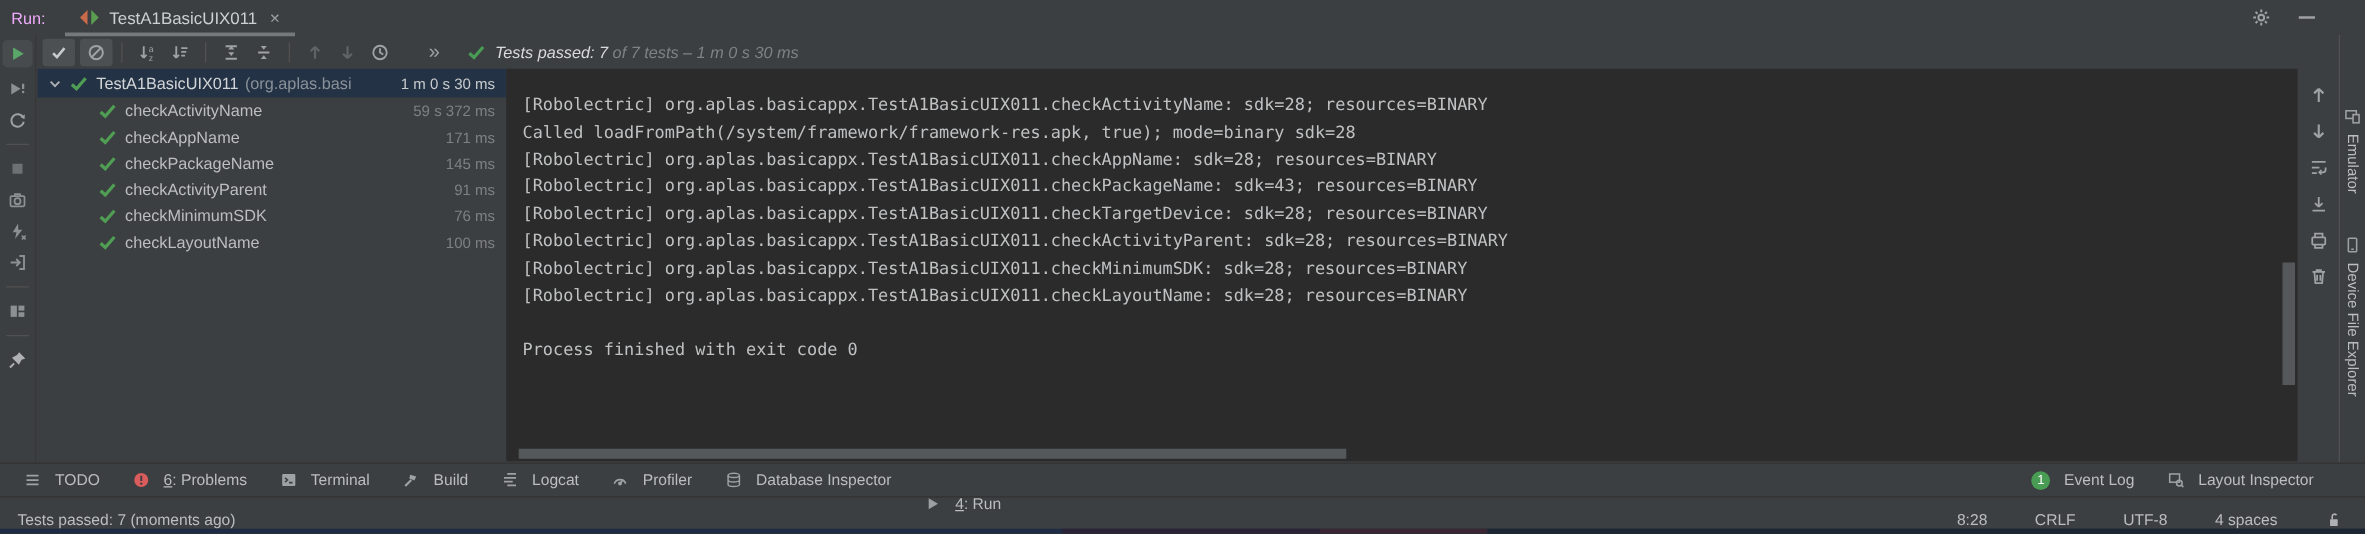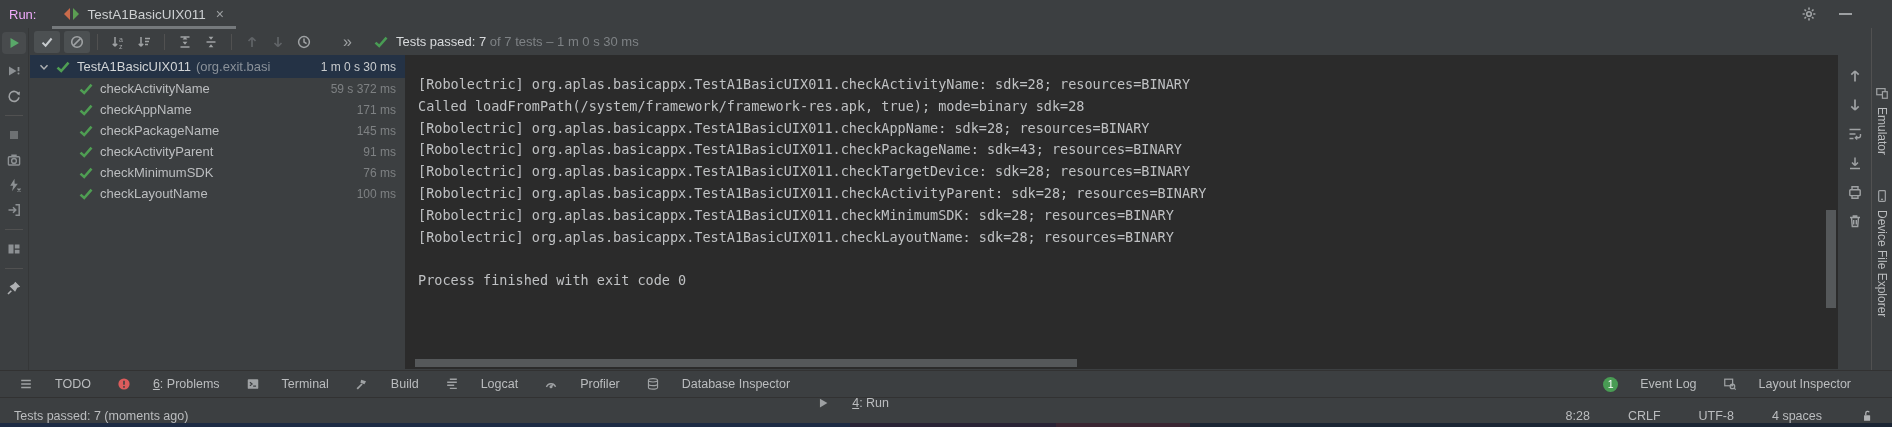--- a/index.html
+++ b/index.html
@@ -34,21 +34,21 @@
 
   
   .test-toolbar { position:absolute; left:30px; top:28px; right:0; height:27px;
                   display:flex; align-items:center; }
   .tbtn { width:26px; height:22px; display:flex; align-items:center; justify-content:center;
           border-radius:3px; }
   .tbtn.toggled { background:#4C5052; }
   .tsep { width:1px; height:16px; background:#515151; margin:0 7px; }
   .tspace { width:4px; }
   .overflow-chevrons { color:#9DA0A2; font-size:16px; margin-left:26px; letter-spacing:-1px; }
-  .run-summary { display:flex; gap:7px; margin-left:22px; }
+  .run-summary { display:flex; gap:7px; margin-left:22px;font-style:italic; }
   .run-summary .strong { color:#D8DADC; }
   .run-summary .rest { color:#7E8285; }
 
   
   .left-strip { position:absolute; left:0; top:28px; bottom:57px; width:29px;
                 border-right:1px solid #353738;
                 display:flex; flex-direction:column; align-items:center; padding-top:4px; }
   .left-strip > * { margin-bottom:9px; }
   .runbtn { width:24px; height:22px; background:#484B4D; border-radius:4px;
             display:flex; align-items:center; justify-content:center; }
@@ -84,21 +84,21 @@
                 border-left:1px solid #515151;
                 display:flex; flex-direction:column; align-items:center; padding-top:58px; gap:34px; }
   .vtab { display:flex; flex-direction:column; align-items:center; gap:7px; cursor:default; }
   .vtab-label { writing-mode:vertical-rl; font-size:12px; color:#BBBDBF; white-space:nowrap; }
   .ic14 { width:14px; height:14px; color:#9FA2A4; }
 
   
   .bottom-bar { position:absolute; left:0; right:0; top:370px; height:27px;
                 border-top:1px solid #323232;
                 display:flex; align-items:stretch; font-size:12.5px; padding-left:6px; }
-  .bb-item { display:flex; align-items:center; gap:22px; padding:0 13px; color:#BBBDBF; cursor:default; }
+  .bb-item { display:flex; align-items:center; gap:11px; padding:0 13px; color:#BBBDBF; cursor:default; }
   .bb-item.selected { background:#0f172a;margin-top:32px; }
   .mnemonic { text-decoration:underline; }
   .bb-right { margin-left:auto; display:flex; align-items:stretch; padding-right:28px; }
   .badge { width:15px; height:15px; border-radius:50%; background:#499C54; color:#fff;
            font-size:10.5px; display:flex; align-items:center; justify-content:center; }
 
   
   .status-bar { position:absolute; left:0; right:0; top:397px; height:26px;
                 border-top:1px solid #323232;
                 display:flex; align-items:flex-end; font-size:12.5px; padding:0 14px; }
@@ -249,21 +249,21 @@
 
   <div class="tree">
     <div class="tree-row root">
       <svg class="chev" viewBox="0 0 16 16" fill="none" stroke="currentColor" stroke-width="1.7">
           <path d="M4 6l4 4.2L12 6"></path>
         </svg>
       <svg class="ic" viewBox="0 0 16 16" fill="none" stroke="#4F9E53" stroke-width="2.6">
           <path d="M2.5 8.6L6.2 12l7.3-8.4"></path>
         </svg>
       <span class="tree-name">TestA1BasicUIX011</span>
-      <span class="tree-pkg">(org.exit.basi</span>
+      <span class="tree-pkg">(org.aplas.basi</span>
       <span class="tree-dur">1 m 0 s 30 ms</span>
     </div>
     <div class="tree-row child">
       <svg class="ic" viewBox="0 0 16 16" fill="none" stroke="#4F9E53" stroke-width="2.6">
           <path d="M2.5 8.6L6.2 12l7.3-8.4"></path>
         </svg>
       <span class="tree-name">checkActivityName</span>
       <span class="tree-dur">59 s 372 ms</span>
     </div>
     <div class="tree-row child">

